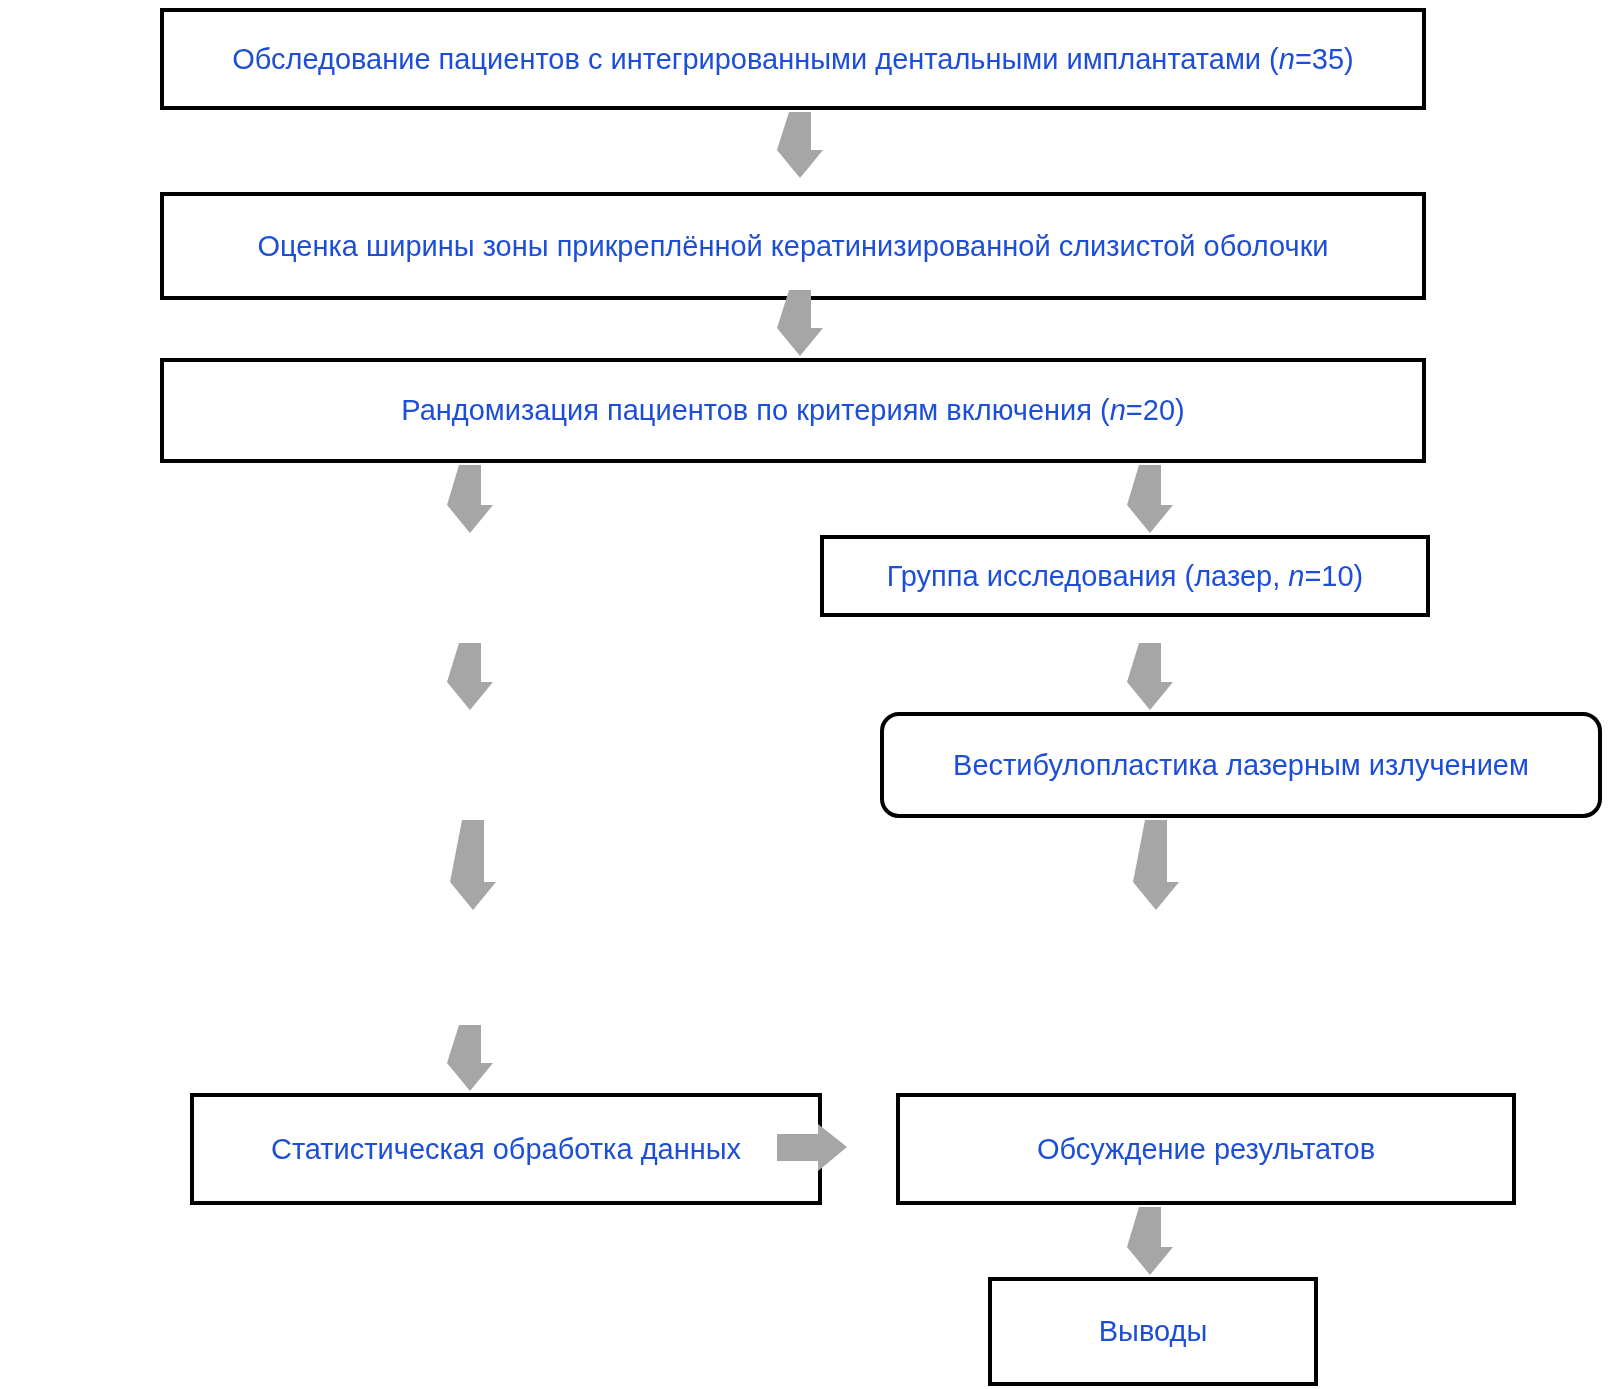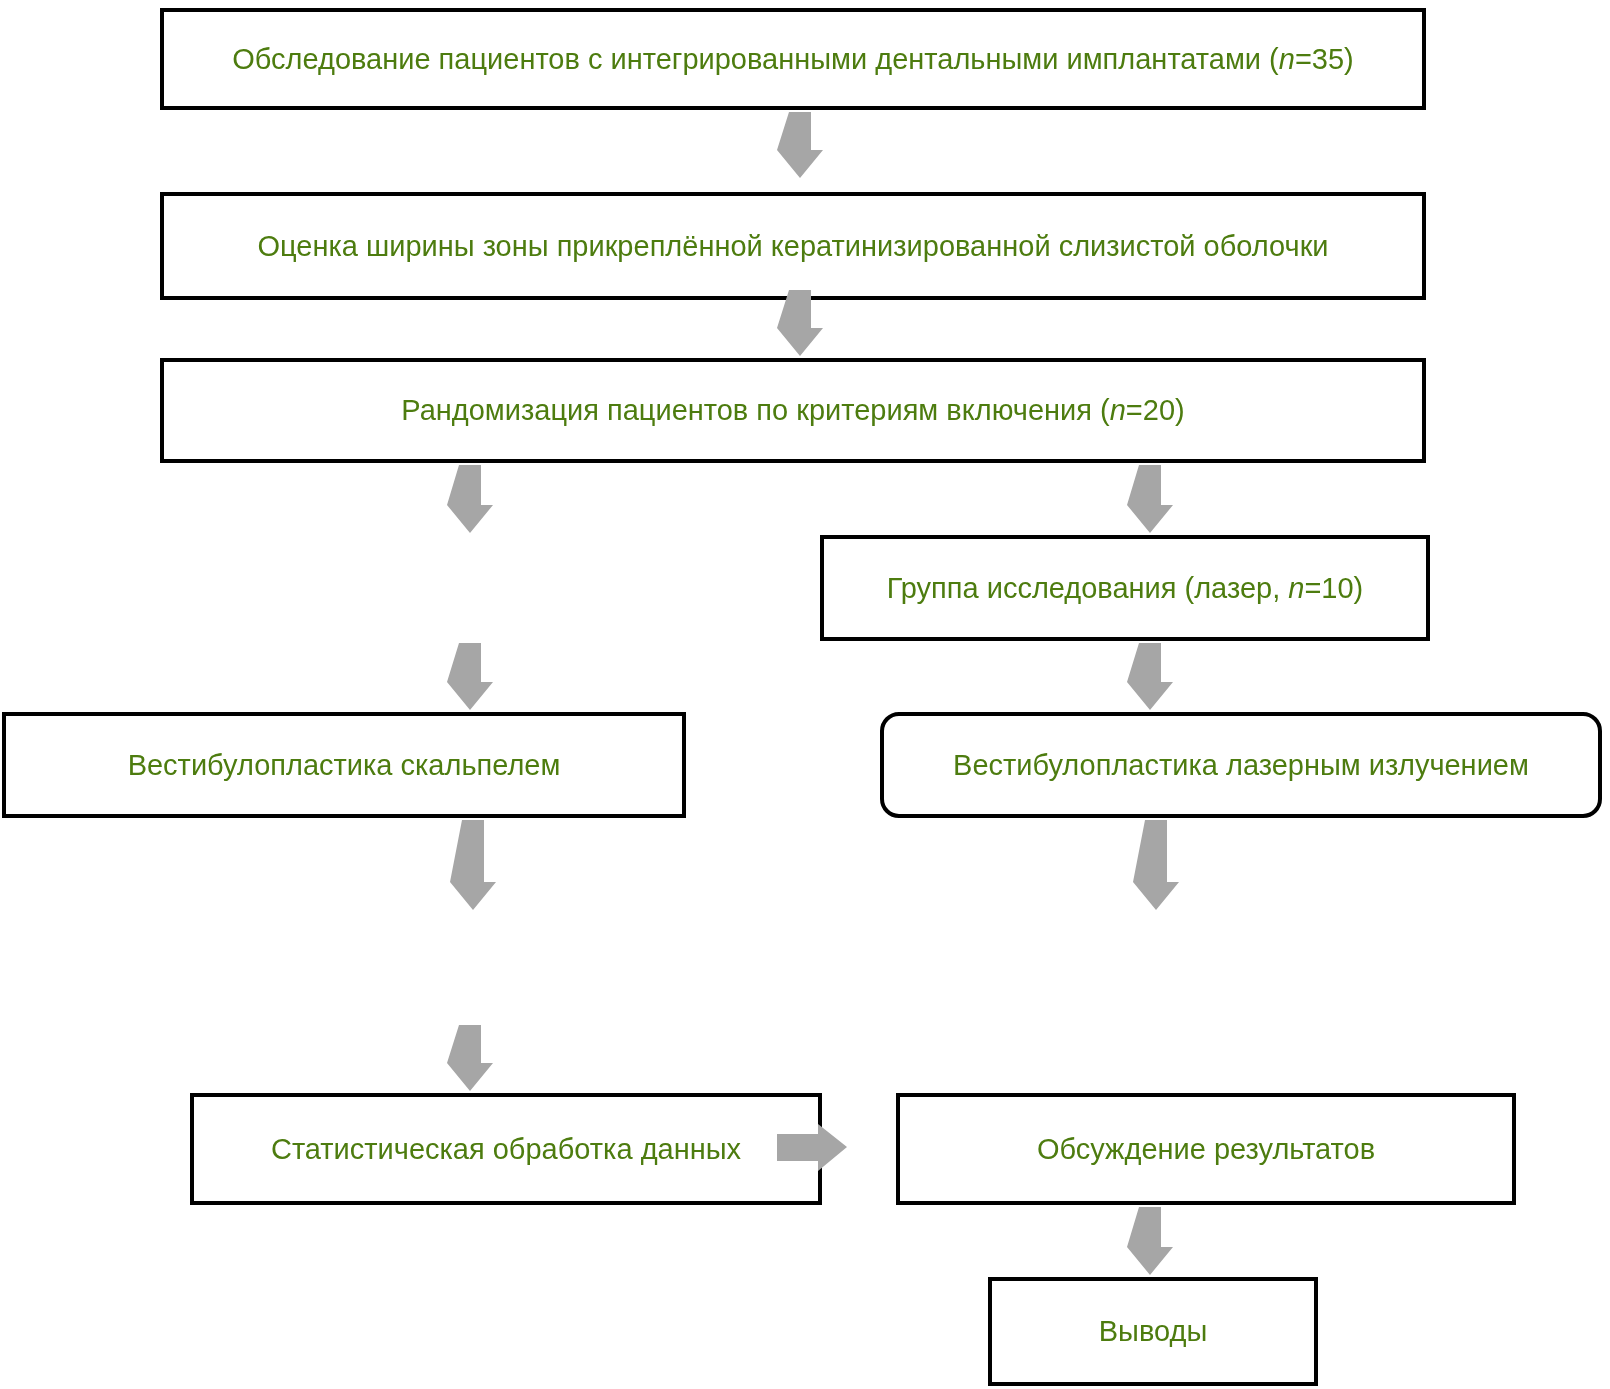--- a/index.html
+++ b/index.html
@@ -6,21 +6,21 @@
     margin: 0;
     padding: 0;
     background: #ffffff;
   }
   .canvas {
     position: relative;
     width: 1610px;
     height: 1389px;
     background: #ffffff;
     font-family: "Liberation Sans", sans-serif;
-    color: #4d7c0f;
+    color: #1d4ed8;
     overflow: hidden;
   }
   .box {
     position: absolute;
     box-sizing: border-box;
     background: #ffffff;
     border: 4px solid #000000;
     display: flex;
     align-items: center;
     justify-content: center;
@@ -65,34 +65,31 @@
     <span><span>Рандомизация пациентов по критериям включения (</span><i>n</i><span>=20)</span></span>
   </div>
 
   <svg class="arrow" style="left:447px; top:465px;" width="46" height="68" viewBox="0 0 46 68">
     <polygon points="12,0 34,0 34,40 46,40 23,68 0,40" fill="#a6a6a6"></polygon>
   </svg>
   <svg class="arrow" style="left:1127px; top:465px;" width="46" height="68" viewBox="0 0 46 68">
     <polygon points="12,0 34,0 34,40 46,40 23,68 0,40" fill="#a6a6a6"></polygon>
   </svg>
 
-  <div class="box" style="left:820px; top:535px; width:610px; height:106px;">
+  <div class="box" style="left:820px; top:535px; width:610px; height:82px;">
     <span><span>Группа исследования (лазер, </span><i>n</i><span>=10)</span></span>
   </div>
 
   <svg class="arrow" style="left:447px; top:643px;" width="46" height="67" viewBox="0 0 46 67">
     <polygon points="12,0 34,0 34,39 46,39 23,67 0,39" fill="#a6a6a6"></polygon>
   </svg>
   <svg class="arrow" style="left:1127px; top:643px;" width="46" height="67" viewBox="0 0 46 67">
     <polygon points="12,0 34,0 34,39 46,39 23,67 0,39" fill="#a6a6a6"></polygon>
   </svg>
 
-  <div class="box" style="left:2px; top:712px; width:684px; height:106px;">
-    <span>Вестибулопластика скальпелем</span>
-  </div>
   <div class="box" style="left:880px; top:712px; width:722px; height:106px;border-radius:19px;">
     <span>Вестибулопластика лазерным излучением</span>
   </div>
 
   <svg class="arrow" style="left:450px; top:820px;" width="46" height="90" viewBox="0 0 46 90">
     <polygon points="12,0 34,0 34,62 46,62 23,90 0,62" fill="#a6a6a6"></polygon>
   </svg>
   <svg class="arrow" style="left:1133px; top:820px;" width="46" height="90" viewBox="0 0 46 90">
     <polygon points="12,0 34,0 34,62 46,62 23,90 0,62" fill="#a6a6a6"></polygon>
   </svg>

